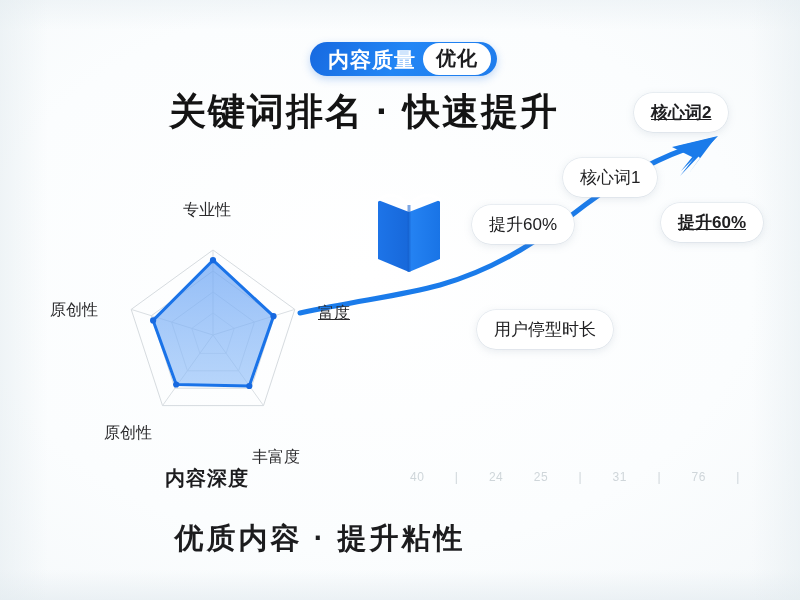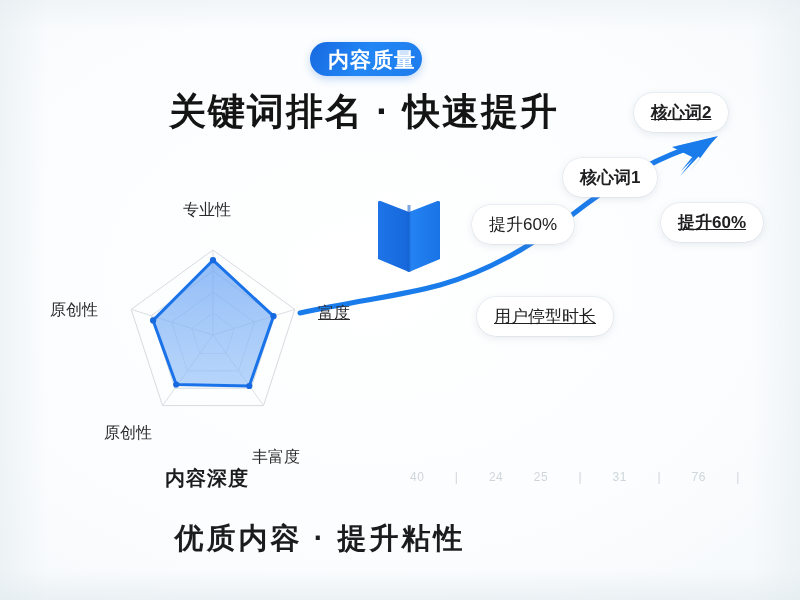--- a/index.html
+++ b/index.html
@@ -230,34 +230,35 @@
     <path d="M 440,200 L 409,212 L 409,272 L 440,259 Z" fill="url(#bookR)"></path>
 
     <path d="M 378,200 C 388,192 399,194 409,205" fill="none" stroke="#ffffff" stroke-width="3" stroke-linecap="round"></path>
     <path d="M 440,200 C 430,192 419,194 409,205" fill="none" stroke="#ffffff" stroke-width="3" stroke-linecap="round"></path>
 
     <rect x="407.5" y="205" width="3" height="67" fill="#1560cc" opacity="0.55"></rect>
   </svg>
 
   <div id="badge">
     <span class="badge-main">内容质量</span>
+    <span class="badge-pill">优化</span>
   </div>
 
   <div id="title">关键词排名 · 快速提升</div>
   <div id="subtitle">优质内容 · 提升粘性</div>
 
   <div class="pill strong" style="left:634px; top:93px;">核心词2</div>
 
-  <div class="pill" style="left:563px; top:158px;font-weight:bold;">核心词1</div>
+  <div class="pill" style="left:563px; top:158px;">核心词1</div>
 
   <div class="pill" style="left:472px; top:205px;">提升60%</div>
 
   <div class="pill strong" style="left:661px; top:203px;">提升60%</div>
 
-  <div class="pill" style="left:477px; top:297px;text-decoration:underline;">用户停型时长</div>
+  <div class="pill" style="left:477px; top:310px;">用户停型时长</div>
 
   <div id="tickstrip">
     <span class="tk">40</span>
     <span class="tk">|</span>
     <span class="tk">24</span>
     <span class="tk">25</span>
     <span class="tk">|</span>
     <span class="tk">31</span>
     <span class="tk">|</span>
     <span class="tk">76</span>

